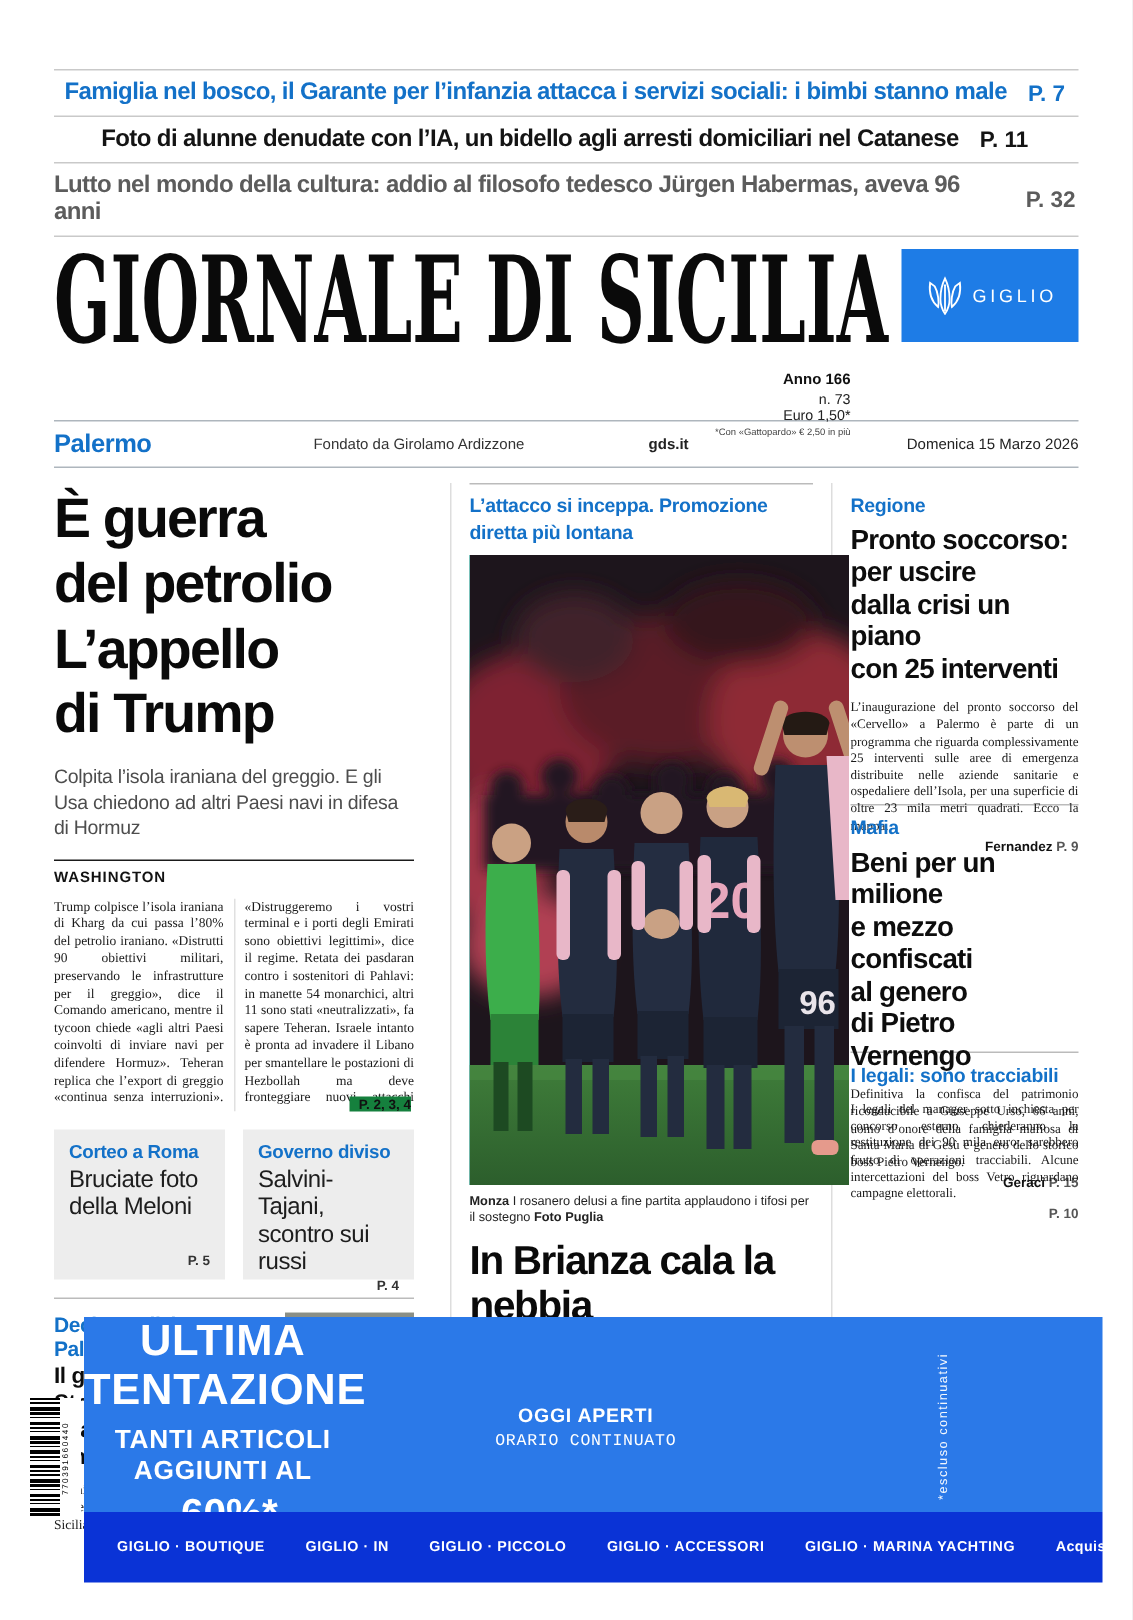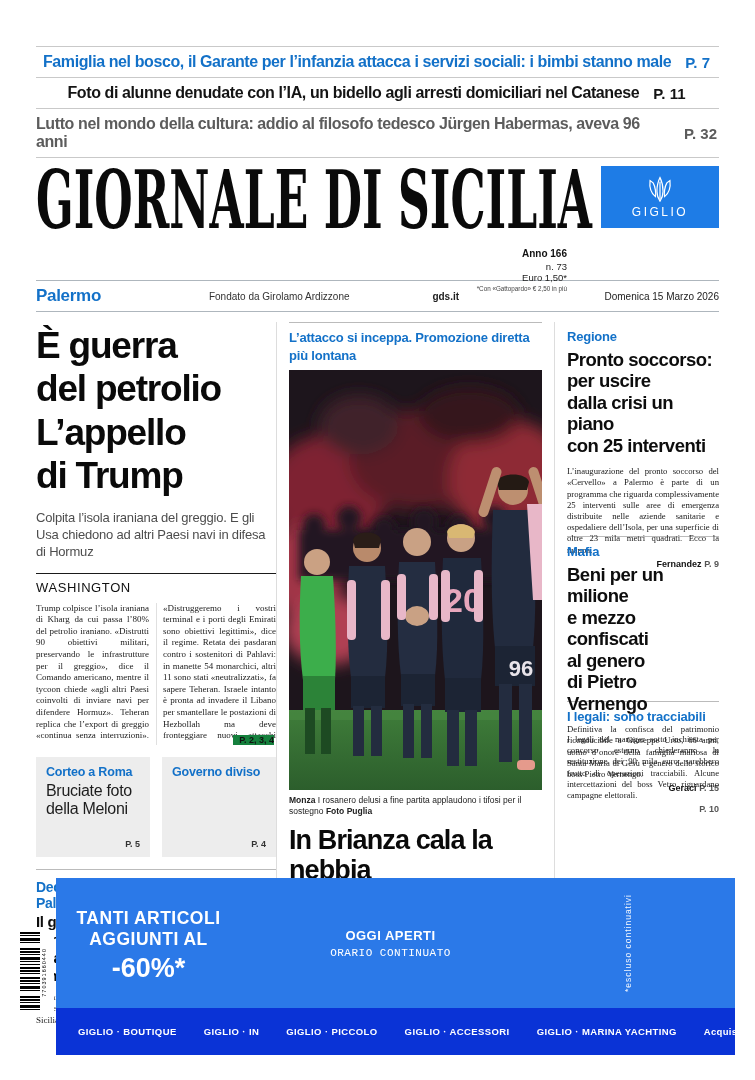--- a/index.html
+++ b/index.html
@@ -13,47 +13,47 @@
              border-top:1px solid #c9c9c9;padding:6px 2px 6px 0;}
   .strip-row:last-child{border-bottom:1px solid #c9c9c9;}
   .strip-text{font-weight:700;font-size:16px;letter-spacing:-0.4px;}
   .strip-page{font-weight:700;font-size:15px;margin-left:14px;white-space:nowrap;}
   .c-blue{color:#1371c8;} .c-black{color:#141414;} .c-gray{color:#5c5c5c;}
 
   
   .masthead{position:relative;height:112px;margin-top:6px;}
   .mast-title-svg{position:absolute;left:0;top:2px;}
   .giglio-box{position:absolute;right:0;top:2px;width:118px;height:62px;background:#1e7ce6;
-              display:flex;flex-direction:column;align-items:center;justify-content:center;gap:3px;}
+              display:flex;align-items:center;justify-content:center;gap:3px;}
   .giglio-box .glabel{color:#fff;font-size:12px;letter-spacing:2.5px;font-weight:400;}
   .anno-block{position:absolute;right:152px;top:84px;text-align:right;line-height:1.25;}
   .anno-block .b1{font-weight:700;font-size:10px;}
   .anno-block .b2,.anno-block .b3{font-size:9.5px;color:#222;}
   .anno-block .b4{font-size:6.3px;color:#444;margin-top:1px;}
 
   
   .dateline{display:grid;grid-template-columns:160px 1fr 1fr 190px;align-items:center;
             border-top:1px solid #aeb6bd;border-bottom:1px solid #aeb6bd;
             height:30px;margin-top:4px;}
   .dateline .edition{color:#1371c8;font-weight:700;font-size:17px;letter-spacing:-0.3px;}
   .dateline .founded{justify-self:center;font-size:10px;color:#333;}
   .dateline .site{justify-self:center;font-size:10px;color:#222;font-weight:600;}
   .dateline .date{justify-self:end;font-size:10px;color:#222;}
 
   
   .main{display:grid;grid-template-columns:240px 279px 164px;margin-top:10px;height:566px;}
-  .col-center{border-left:1px solid #ddd;border-right:1px solid #ddd;padding:0 12px;box-sizing:border-box;}
+  .col-center{border-left:1px solid #ddd;border-right:1px solid #ddd;padding:0 12px;box-sizing:border-box;margin-left:24px;}
   .col-right{padding-left:12px;box-sizing:border-box;}
 
   
   .lead-h1{font-size:37px;font-weight:700;line-height:1.17;letter-spacing:-1.2px;
            color:#0a0a0a;white-space:pre-line;margin-top:2px;}
   .lead-deck{font-size:13px;color:#4d4d4d;line-height:1.32;margin-top:12px;letter-spacing:-0.2px;}
   .washington{margin-top:12px;border-top:1.5px solid #1a1a1a;padding-top:6px;position:relative;}
-  .wash-kicker{font-size:13px;font-weight:400;letter-spacing:0.6px;}
+  .wash-kicker{font-size:10px;font-weight:700;letter-spacing:0.6px;}
   .wash-body{margin-top:8px;font-family:"Liberation Serif",serif;font-size:9px;line-height:11.6px;
              text-align:justify;color:#1a1a1a;columns:2;column-gap:14px;column-rule:1px solid #e0e0e0;
              height:142px;overflow:hidden;}
   .wash-pages{position:absolute;right:2px;bottom:0;font-size:9px;font-weight:700;background:#15803d;padding-left:6px;}
 
   .boxes-row{display:grid;grid-template-columns:1fr 1fr;gap:12px;margin-top:12px;}
   .news-box{background:#ededed;padding:8px 10px;height:84px;display:flex;flex-direction:column;}
   .box-kicker{color:#1371c8;font-weight:700;font-size:12.5px;letter-spacing:-0.2px;}
   .box-title{font-size:16px;color:#1d1d1d;line-height:1.16;margin-top:3px;letter-spacing:-0.3px;}
   .box-page{margin-top:auto;text-align:right;font-size:9px;font-weight:700;color:#333;}
@@ -186,20 +186,21 @@
         </div>
 
         <div class="boxes-row">
           <div class="news-box">
             <div class="box-kicker">Corteo a Roma</div>
             <div class="box-title">Bruciate foto della Meloni</div>
             <div class="box-page">P. 5</div>
           </div>
           <div class="news-box">
             <div class="box-kicker">Governo diviso</div>
+            <div class="box-title">Salvini-Tajani, scontro sui russi</div>
             <div class="box-page">P. 4</div>
           </div>
         </div>
 
         <div class="strapapa">
           <div class="strapapa-left">
             <div class="strapapa-kicker">Decima edizione a Palermo</div>
             <div class="strapapa-title">Il giorno della Strapapà
 È la festa delle famiglie</div>
             <div class="strapapa-body">Tremila iscritti, partenza in viale del Fante. Media partner Giornale di Sicilia, Tgs e Rgs.</div>
@@ -364,20 +365,21 @@
             <span class="pg">P. 10</span>
           </div>
         </div>
       </div>
 
     </div>
   </div>
 
   <div class="ad">
     <div class="ad-center">
+      <div class="ad-t1">ULTIMA TENTAZIONE</div>
       <div class="ad-t2">TANTI ARTICOLI AGGIUNTI AL</div>
       <div class="ad-t3">-60%*</div>
     </div>
     <div class="ad-right">
       <div class="ad-r1">OGGI APERTI</div>
       <div class="ad-r2">ORARIO CONTINUATO</div>
     </div>
     <div class="ad-vert">*escluso continuativi</div>
   </div>
 

